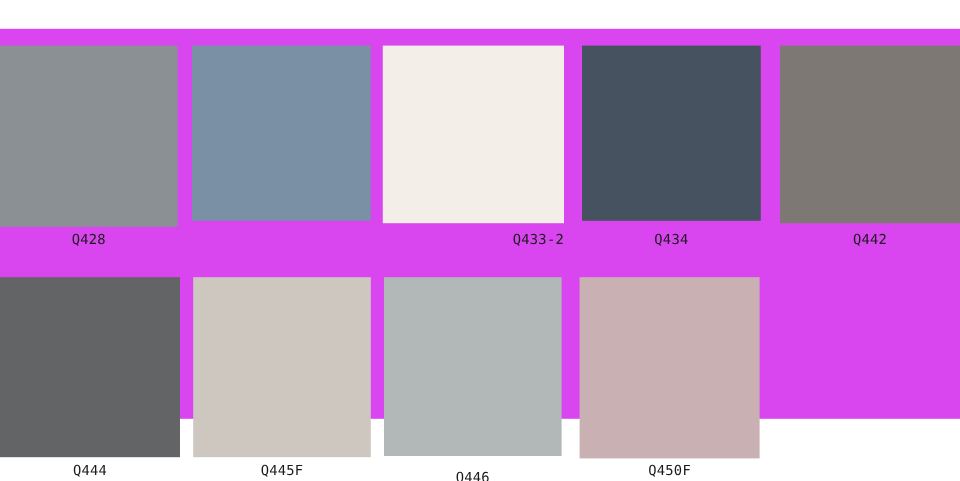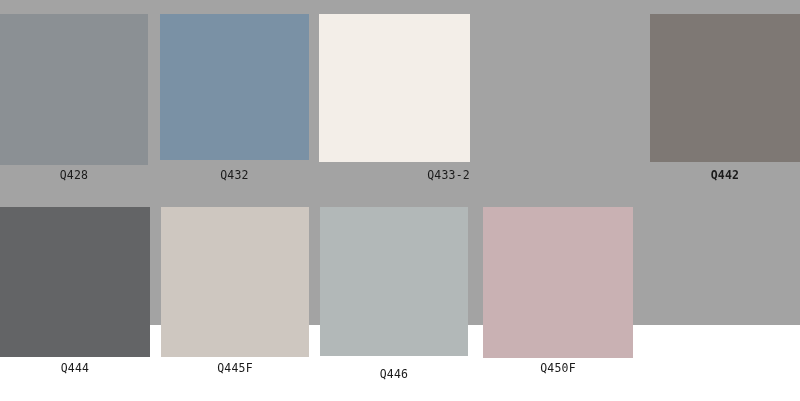--- a/index.html
+++ b/index.html
@@ -39,34 +39,37 @@
     font-size: 11.5px;
     line-height: 13px;
     letter-spacing: 0.2px;
     color: #1b1b1b;
     white-space: nowrap;
   }
 </style>
 </head>
 <body>
 
-<div id="palette" style="background: #a3a3a3; width: 800px; height: 325px;">
+<div id="palette" style="background: #d946ef; width: 800px; height: 325px; margin-top: 24px;">
     <div class="swatch-cell" style="left: 0px; top: 14px; width: 148px; height: 169px;">
       <div class="swatch-chip" style="height: 151px; background: rgb(139, 144, 148);"></div>
       <div class="swatch-label" style="top: 155px; color: rgb(27, 27, 27);">Q428</div>
     </div>
     <div class="swatch-cell" style="left: 160px; top: 14px; width: 149px; height: 169px;">
       <div class="swatch-chip" style="height: 146px; background: rgb(122, 145, 165);"></div>
-      <div class="swatch-label" style="top: 155px; color: rgb(27, 27, 27);">Q432</div>
     </div>
     <div class="swatch-cell" style="left: 319px; top: 14px; width: 151px; height: 169px;">
       <div class="swatch-chip" style="height: 148px; background: rgb(243, 238, 232);"></div>
       <div class="swatch-label" style="top: 155px; color: rgb(27, 27, 27); text-align: right;">Q433-2</div>
     </div>
-    <div class="swatch-cell" style="left: 650px; top: 14px; width: 150px; height: 169px; font-weight: bold;">
+    <div class="swatch-cell" style="left: 485px; top: 14px; width: 149px; height: 169px;">
+      <div class="swatch-chip" style="height: 146px; background: rgb(70, 82, 96);"></div>
+      <div class="swatch-label" style="top: 155px; color: rgb(27, 27, 27);">Q434</div>
+    </div>
+    <div class="swatch-cell" style="left: 650px; top: 14px; width: 150px; height: 169px;">
       <div class="swatch-chip" style="height: 148px; background: rgb(126, 120, 116);"></div>
       <div class="swatch-label" style="top: 155px; color: rgb(27, 27, 27);">Q442</div>
     </div>
     <div class="swatch-cell" style="left: 0px; top: 207px; width: 150px; height: 169px;">
       <div class="swatch-chip" style="height: 150px; background: rgb(99, 100, 102);"></div>
       <div class="swatch-label" style="top: 155px; color: rgb(27, 27, 27);">Q444</div>
     </div>
     <div class="swatch-cell" style="left: 161px; top: 207px; width: 148px; height: 169px;">
       <div class="swatch-chip" style="height: 150px; background: rgb(206, 199, 192);"></div>
       <div class="swatch-label" style="top: 155px; color: rgb(27, 27, 27); text-align: center;">Q445F</div>

